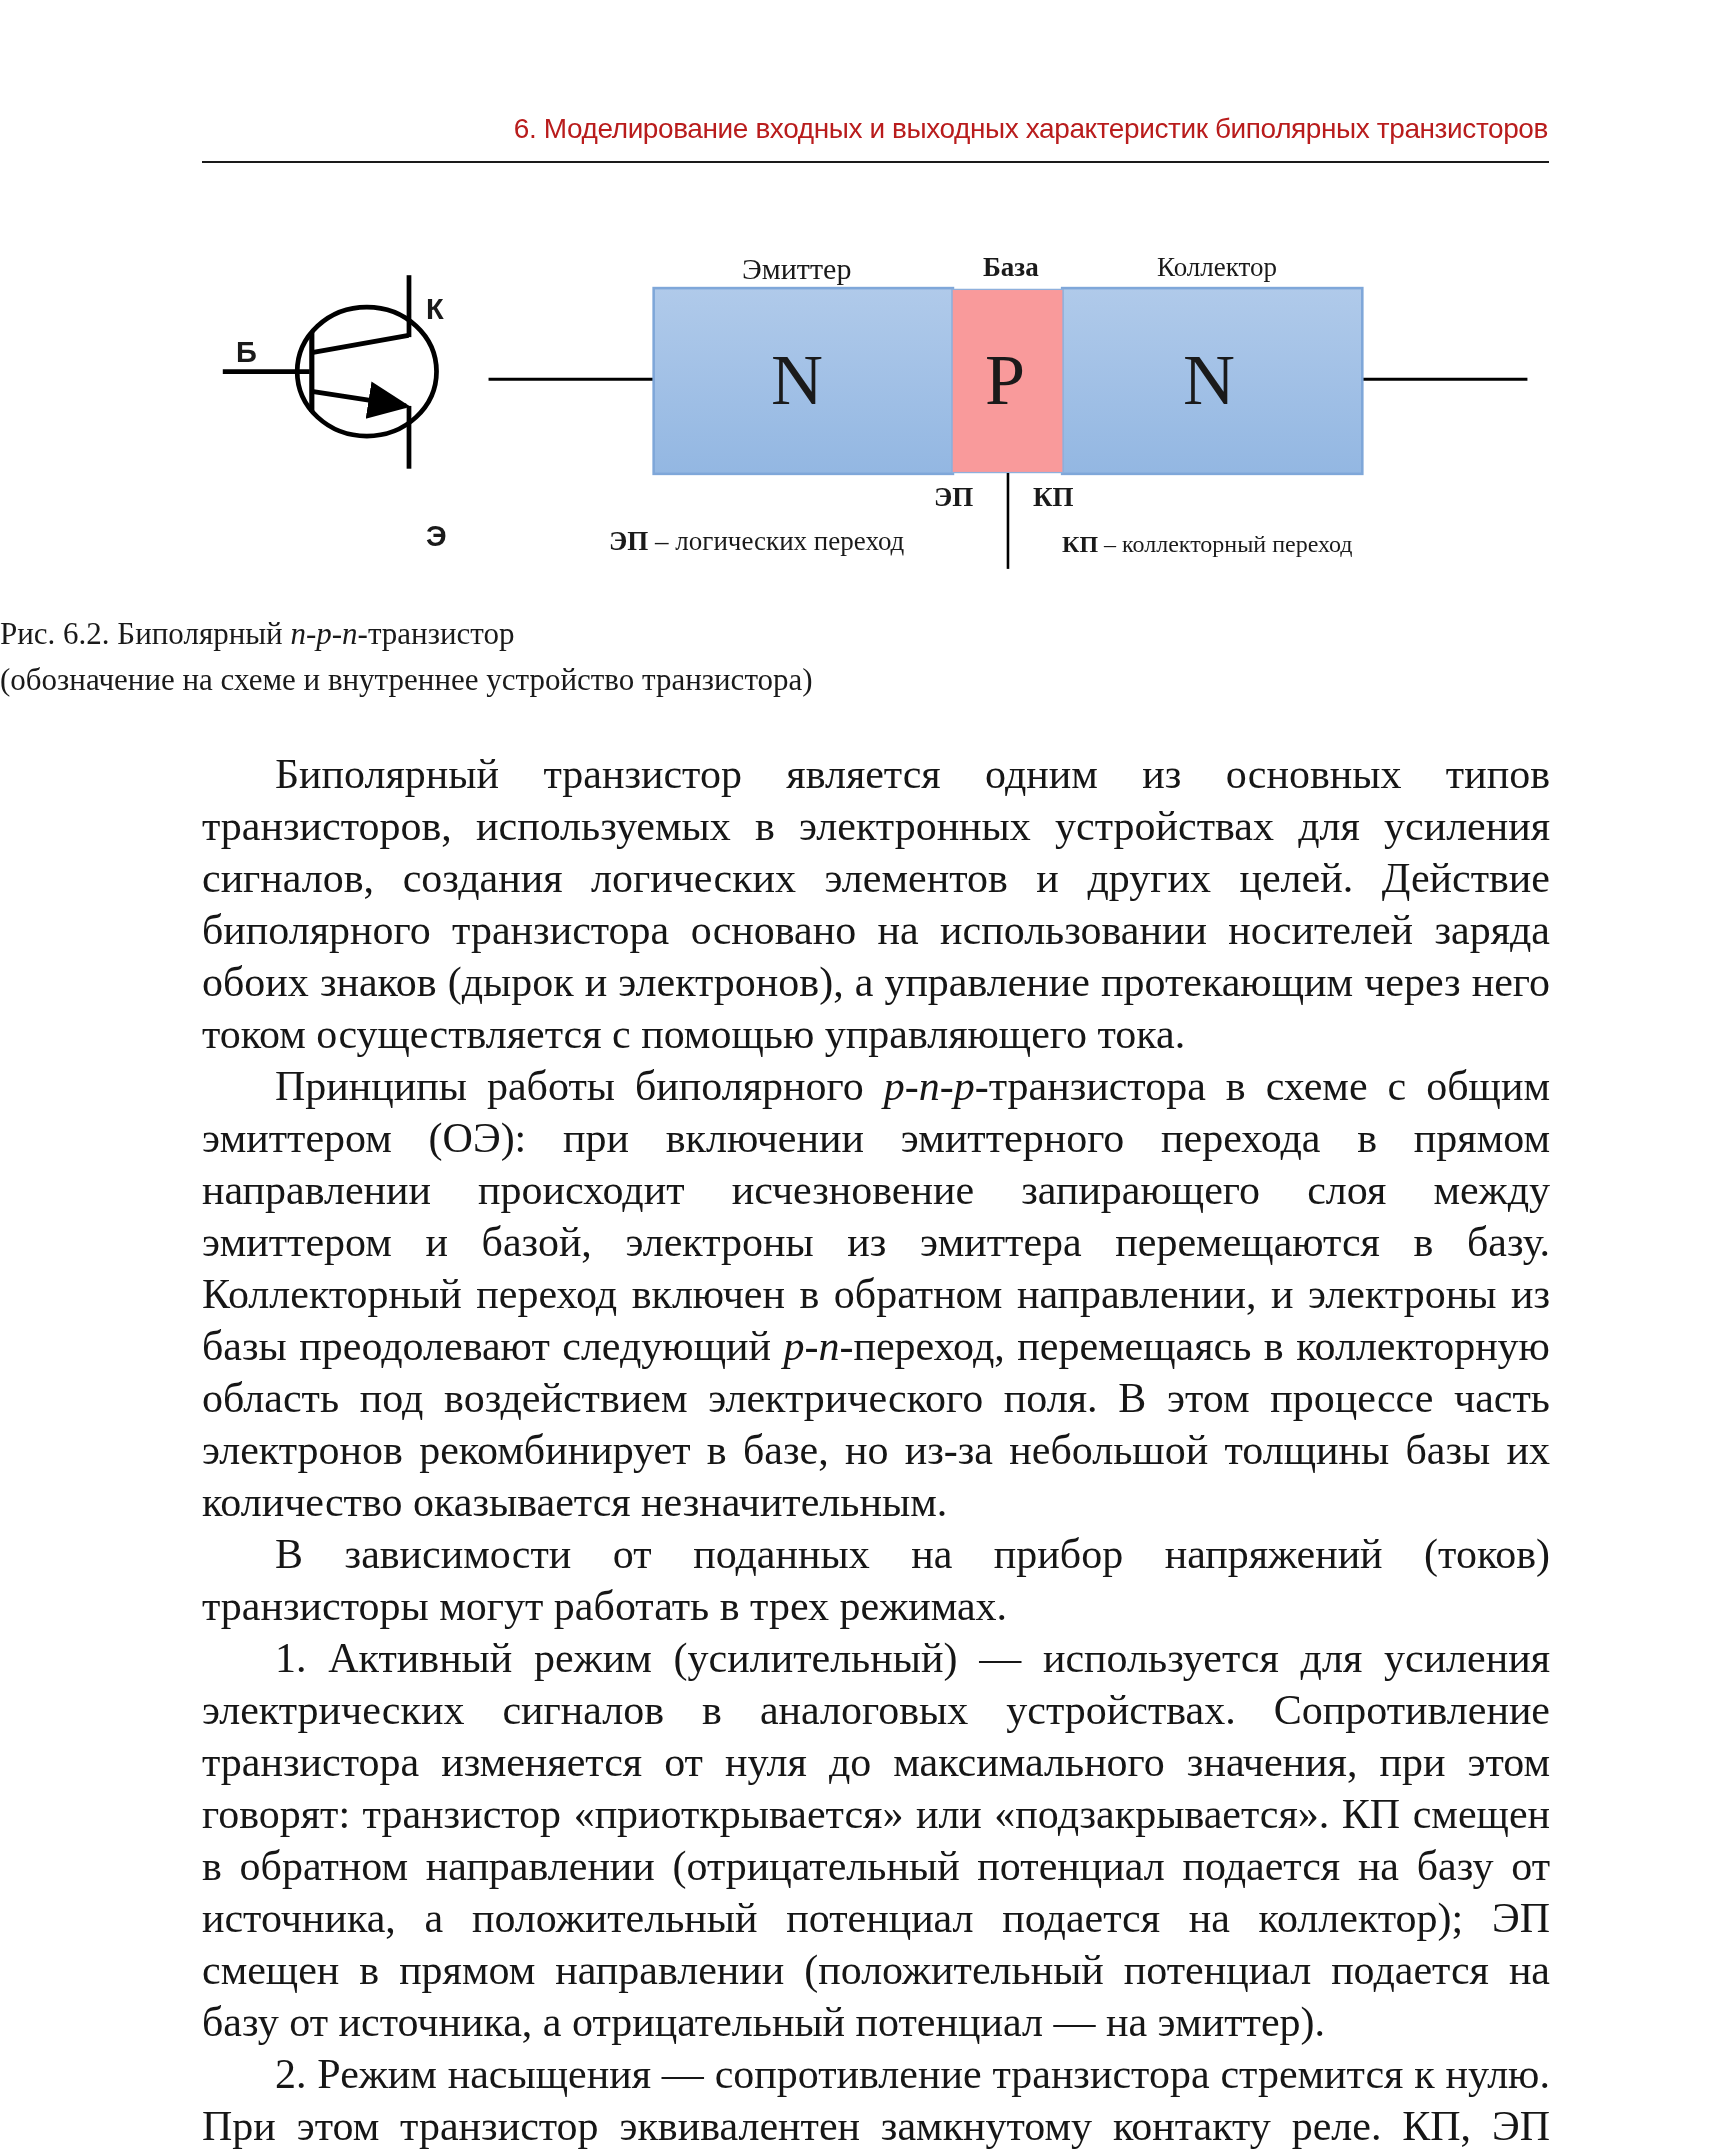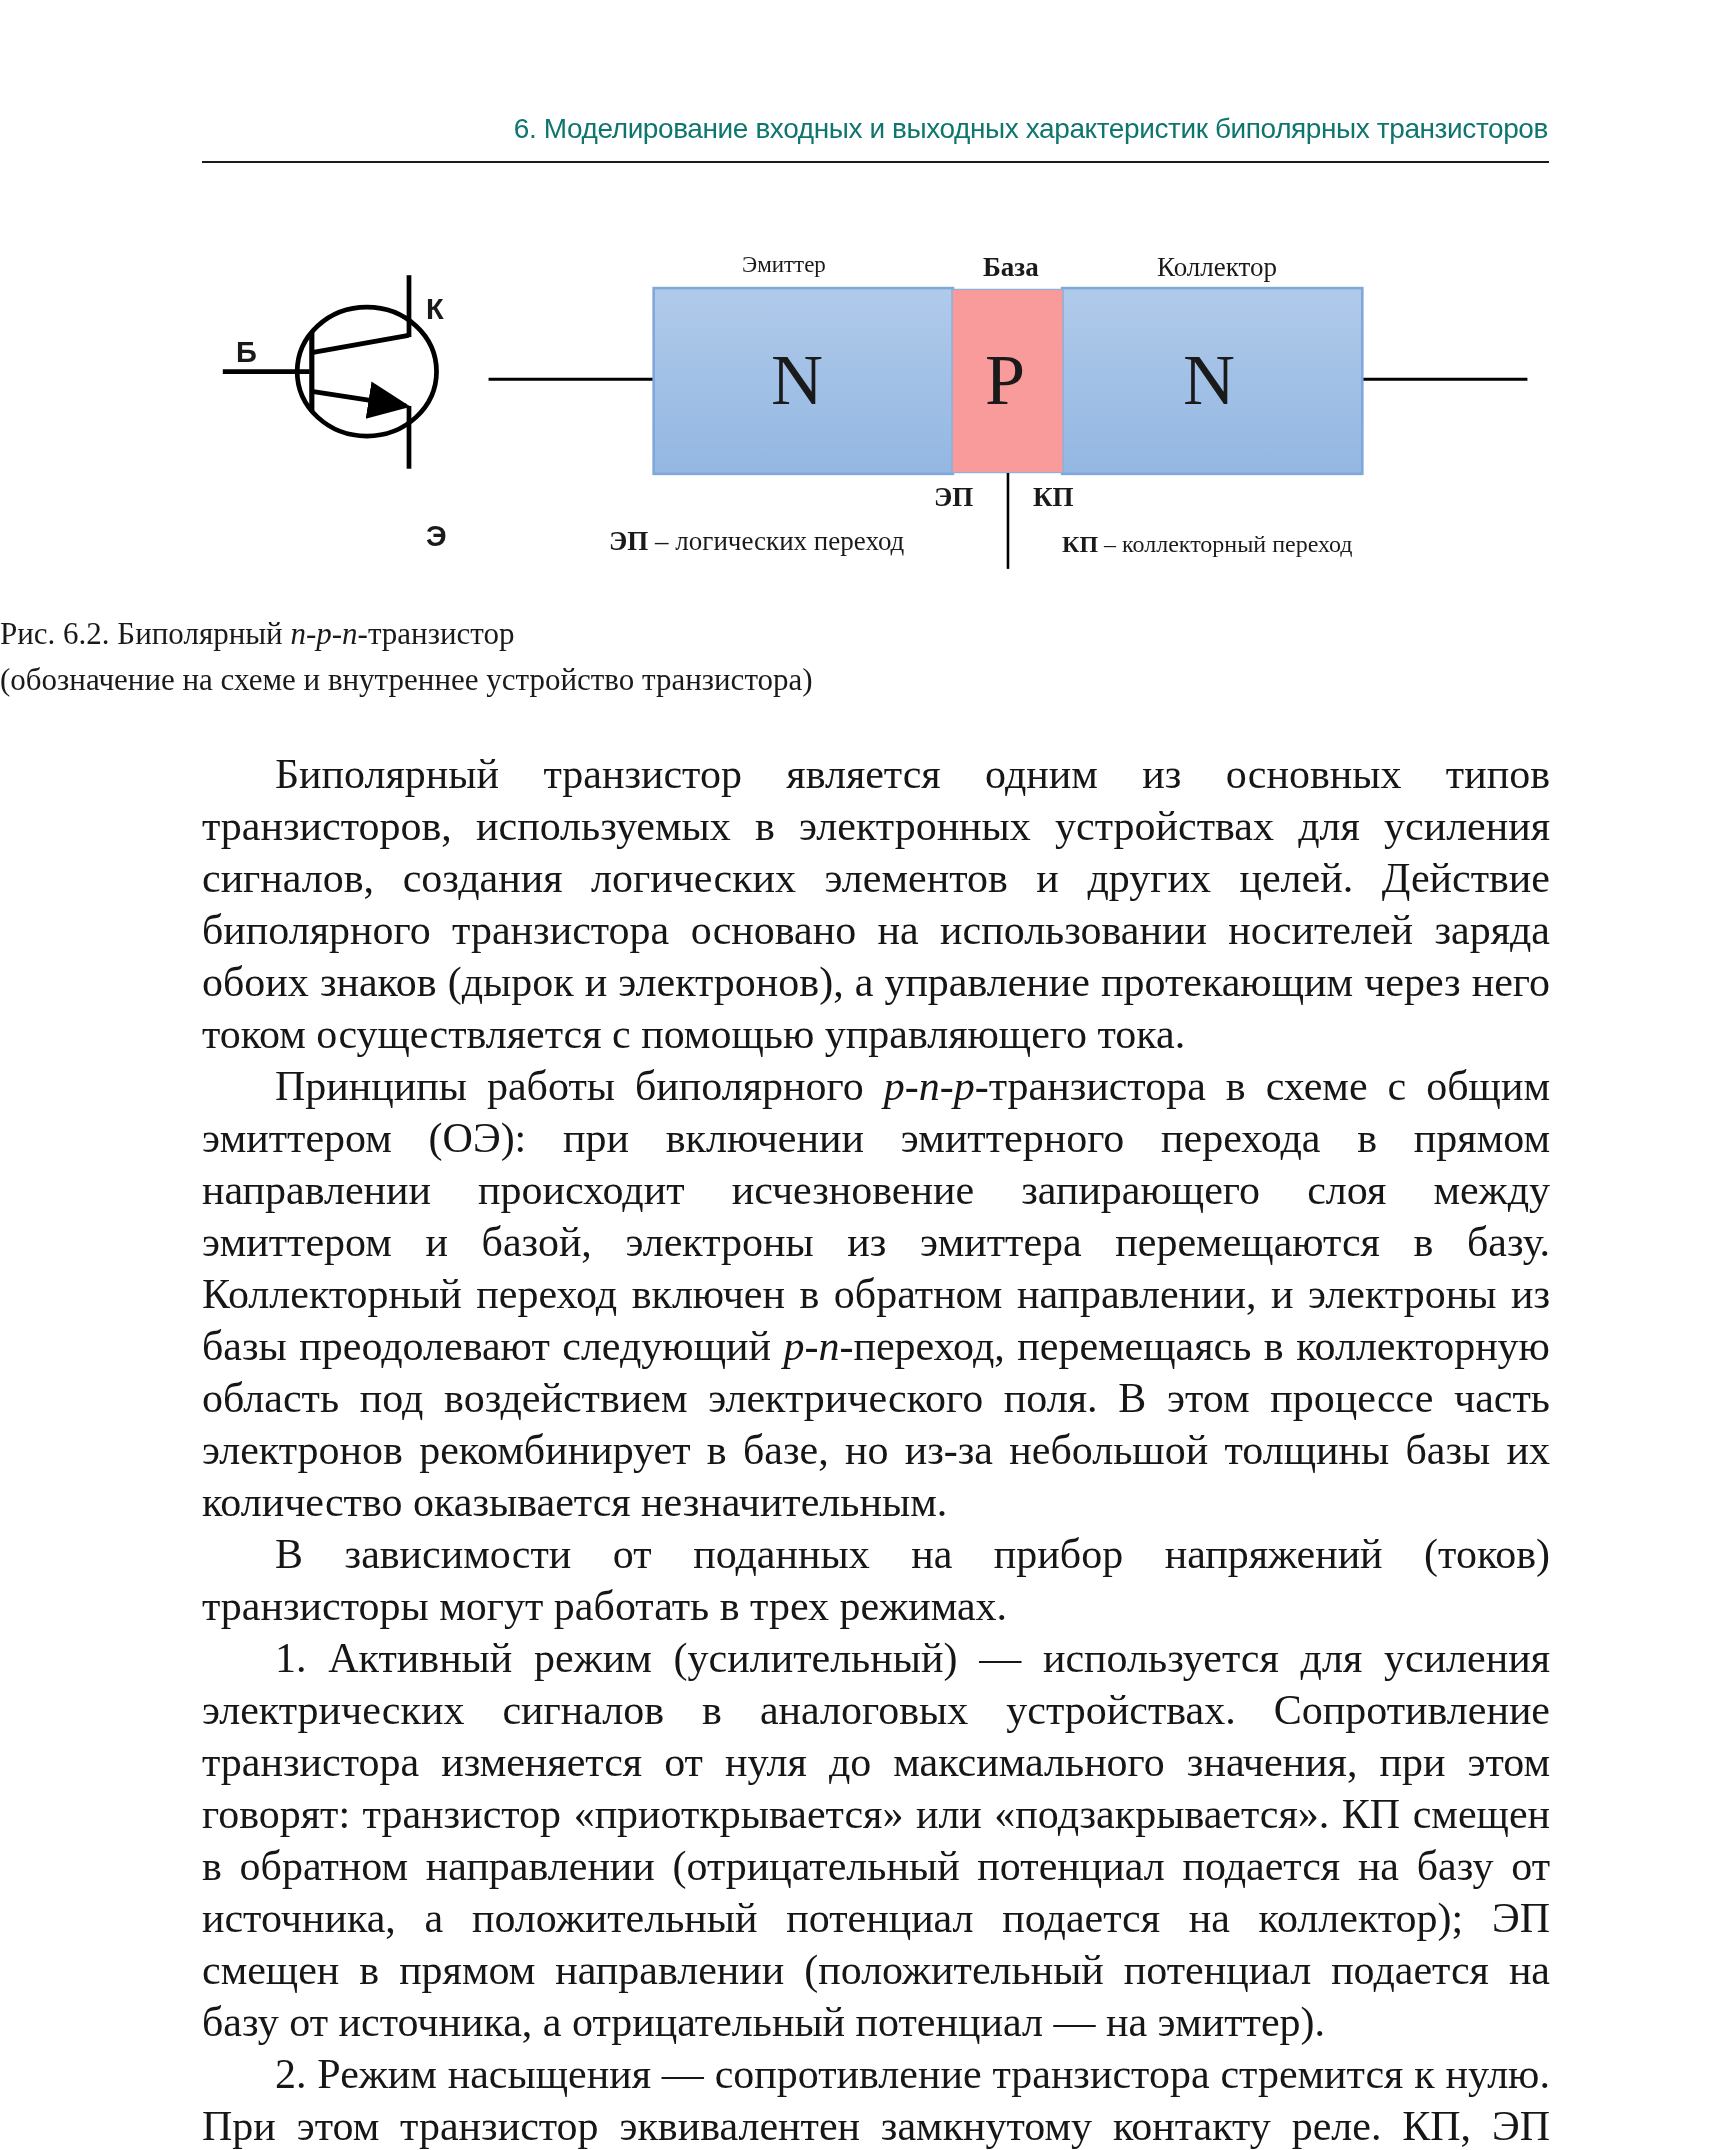--- a/index.html
+++ b/index.html
@@ -1,20 +1,20 @@
 <!DOCTYPE html>
 <html style="font-size:6.9px"><head>
   <meta charset="utf-8">
   <style>
     html, body { margin: 0; padding: 0; background: #ffffff; }
     body { width: 1727px; height: 2438px; position: relative; overflow: hidden; color: #1a1a1a; }
     .running-head {
       position: absolute; left: 202px; width: 1346px; top: 113px;
       text-align: right; font-family: "Liberation Sans", sans-serif;
-      font-size: 28px; letter-spacing: -0.4px; color: #0f766e;
+      font-size: 28px; letter-spacing: -0.4px; color: #b91c1c;
     }
     .head-rule { position: absolute; left: 202px; top: 161px; width: 1347px; height: 2.2px; background: #1a1a1a; }
 
     .figure { position: absolute; left: 0; top: 0; width: 1727px; height: 602px; }
     .figure svg { position: absolute; left: 0; top: 0; }
 
     .caption {
       position: absolute; left: 0; width: 1727px; text-align: left;
       font-family: "Liberation Serif", serif; font-size: 31px; color: #1a1a1a;
       line-height: 46px;
@@ -67,21 +67,21 @@
     <rect x="2470" y="670" width="698" height="432" fill="url(#gBlue)" stroke="#7fa7d9" stroke-width="6"></rect>
     <rect x="2214" y="673" width="258" height="426" fill="#f99a9b" stroke="#8fb0dc" stroke-width="3"></rect>
 
     <line x1="2344" y1="1100" x2="2344" y2="1323" stroke="#000" stroke-width="6"></line>
   </svg>
 
   <div class="lbl-sans" style="position:absolute;left:426px;top:293px;font-size:29px;">К</div>
   <div class="lbl-sans" style="position:absolute;left:236px;top:370px;font-size:29px;margin-top:-34px;">Б</div>
   <div class="lbl-sans" style="position:absolute;left:426px;top:520px;font-size:29px;">Э</div>
 
-  <div class="lbl-serif" style="position:absolute;left:742px;top:252px;font-size:23px;text-align:right;">Эмиттер</div>
+  <div class="lbl-serif" style="position:absolute;left:742px;top:252px;font-size:30px;text-align:right;">Эмиттер</div>
   <div class="lbl-serif" style="position:absolute;left:983px;top:252px;font-size:27px;font-weight:bold;">База</div>
   <div class="lbl-serif" style="position:absolute;left:1157px;top:252px;font-size:27px;">Коллектор</div>
 
   <div class="lbl-serif" style="position:absolute;left:771px;top:344px;font-size:72px;line-height:72px;">N</div>
   <div class="lbl-serif" style="position:absolute;left:985px;top:344px;font-size:72px;line-height:72px;">P</div>
   <div class="lbl-serif" style="position:absolute;left:1183px;top:344px;font-size:72px;line-height:72px;">N</div>
 
   <div class="lbl-serif" style="position:absolute;left:934px;top:482px;font-size:27px;font-weight:bold;">ЭП</div>
   <div class="lbl-serif" style="position:absolute;left:1033px;top:482px;font-size:27px;font-weight:bold;">КП</div>
 

